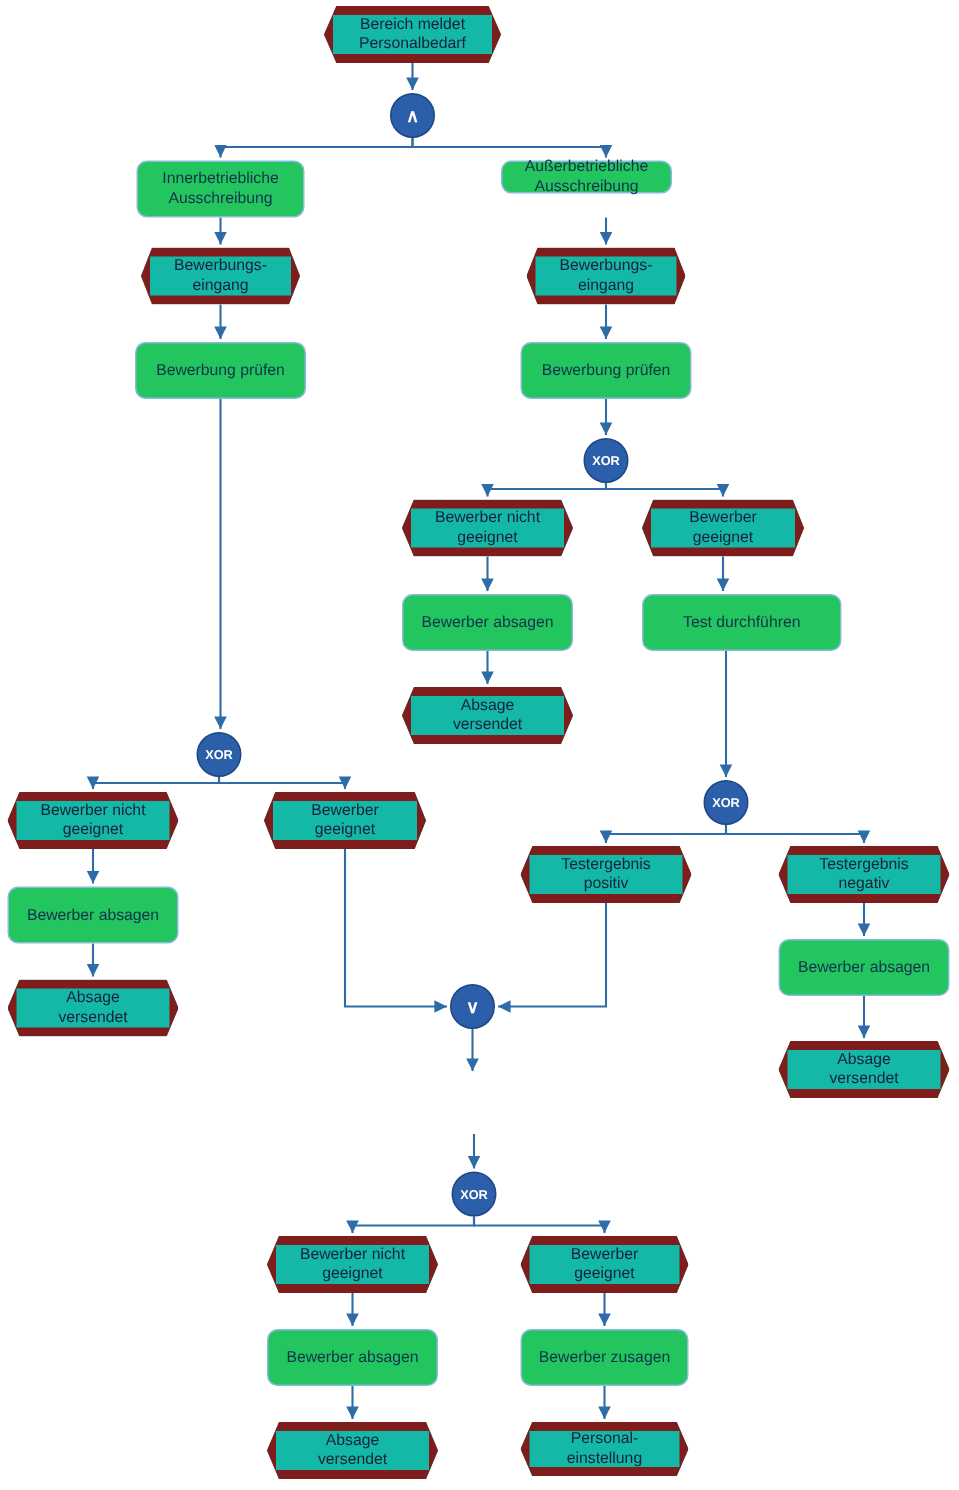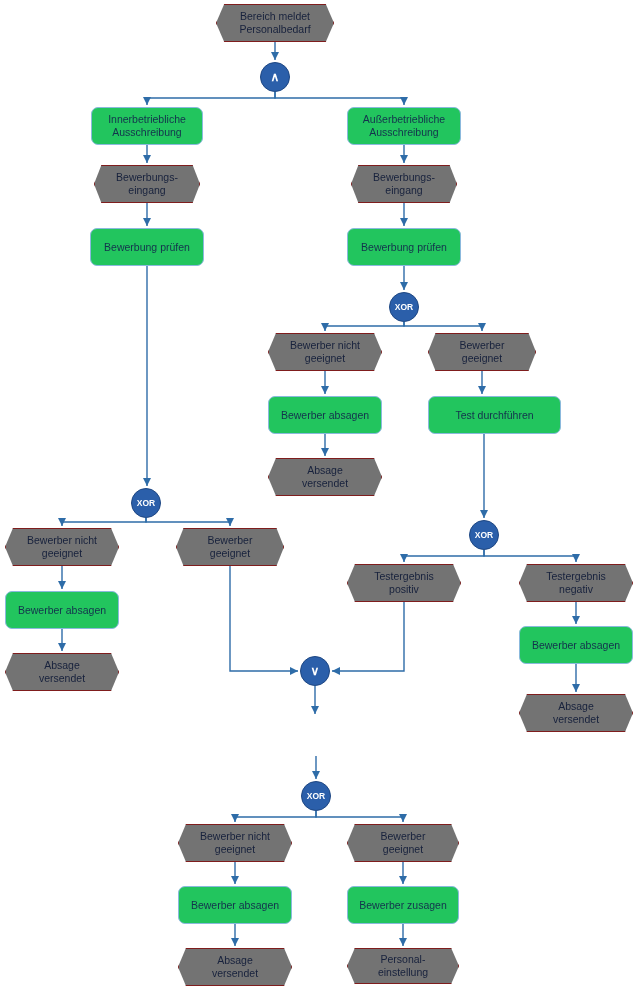--- a/index.html
+++ b/index.html
@@ -18,22 +18,22 @@
     display:flex;align-items:center;justify-content:center;
     text-align:center;
     font-size:10.5px;
     line-height:1.22;
     color:#1a2a44;
     white-space:pre-line;
     padding:2px 4px;
   }
   
   .ev{
-    background:#737373;
-    border:1px solid #7f1d1d;
+    background:#14b8a6;
+    border:6px solid #7f1d1d;
     color:#17213c;
     clip-path:polygon(7% 0%, 93% 0%, 100% 50%, 93% 100%, 7% 100%, 0% 50%);
   }
   
   .fn{
     background:#22c55e;
     border:1px solid #8bb9dd;
     border-radius:7px;
     color:#14324d;
   }
@@ -126,21 +126,21 @@
   </svg>
 
   <div class="node ev" style="left:216px;top:4px;width:118px;height:38px">Bereich meldet
 Personalbedarf</div>
 
   <div class="node cn op-and" style="left:260px;top:62px;width:30px;height:30px">∧</div>
 
   <div class="node fn" style="left:91px;top:107px;width:112px;height:38px">Innerbetriebliche
 Ausschreibung</div>
 
-  <div class="node fn" style="left:347px;top:107px;width:114px;height:38px">Außerbetriebliche
+  <div class="node fn" style="left:334px;top:107px;width:114px;height:22px">Außerbetriebliche
 Ausschreibung</div>
 
   <div class="node ev" style="left:94px;top:165px;width:106px;height:38px">Bewerbungs-
 eingang</div>
 
   <div class="node ev" style="left:351px;top:165px;width:106px;height:38px">Bewerbungs-
 eingang</div>
 
   <div class="node fn" style="left:90px;top:228px;width:114px;height:38px">Bewerbung prüfen</div>
 

